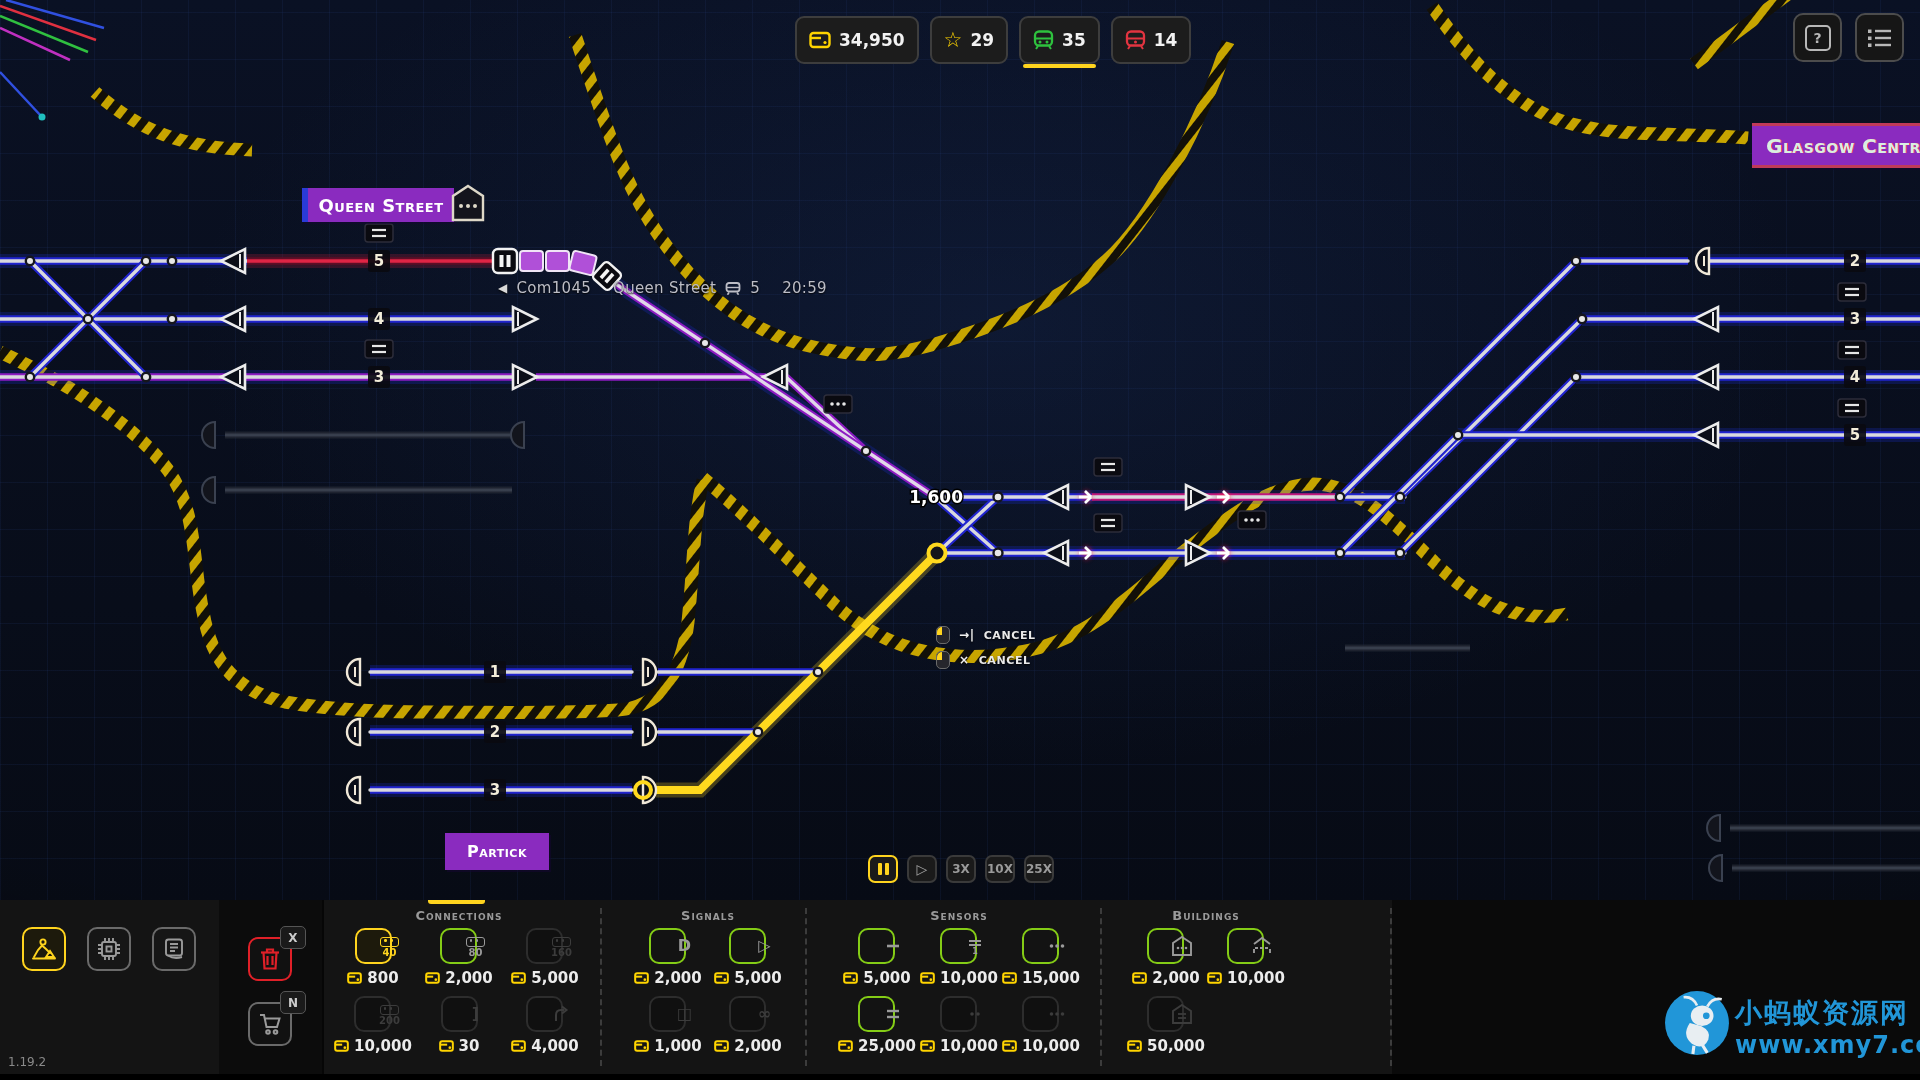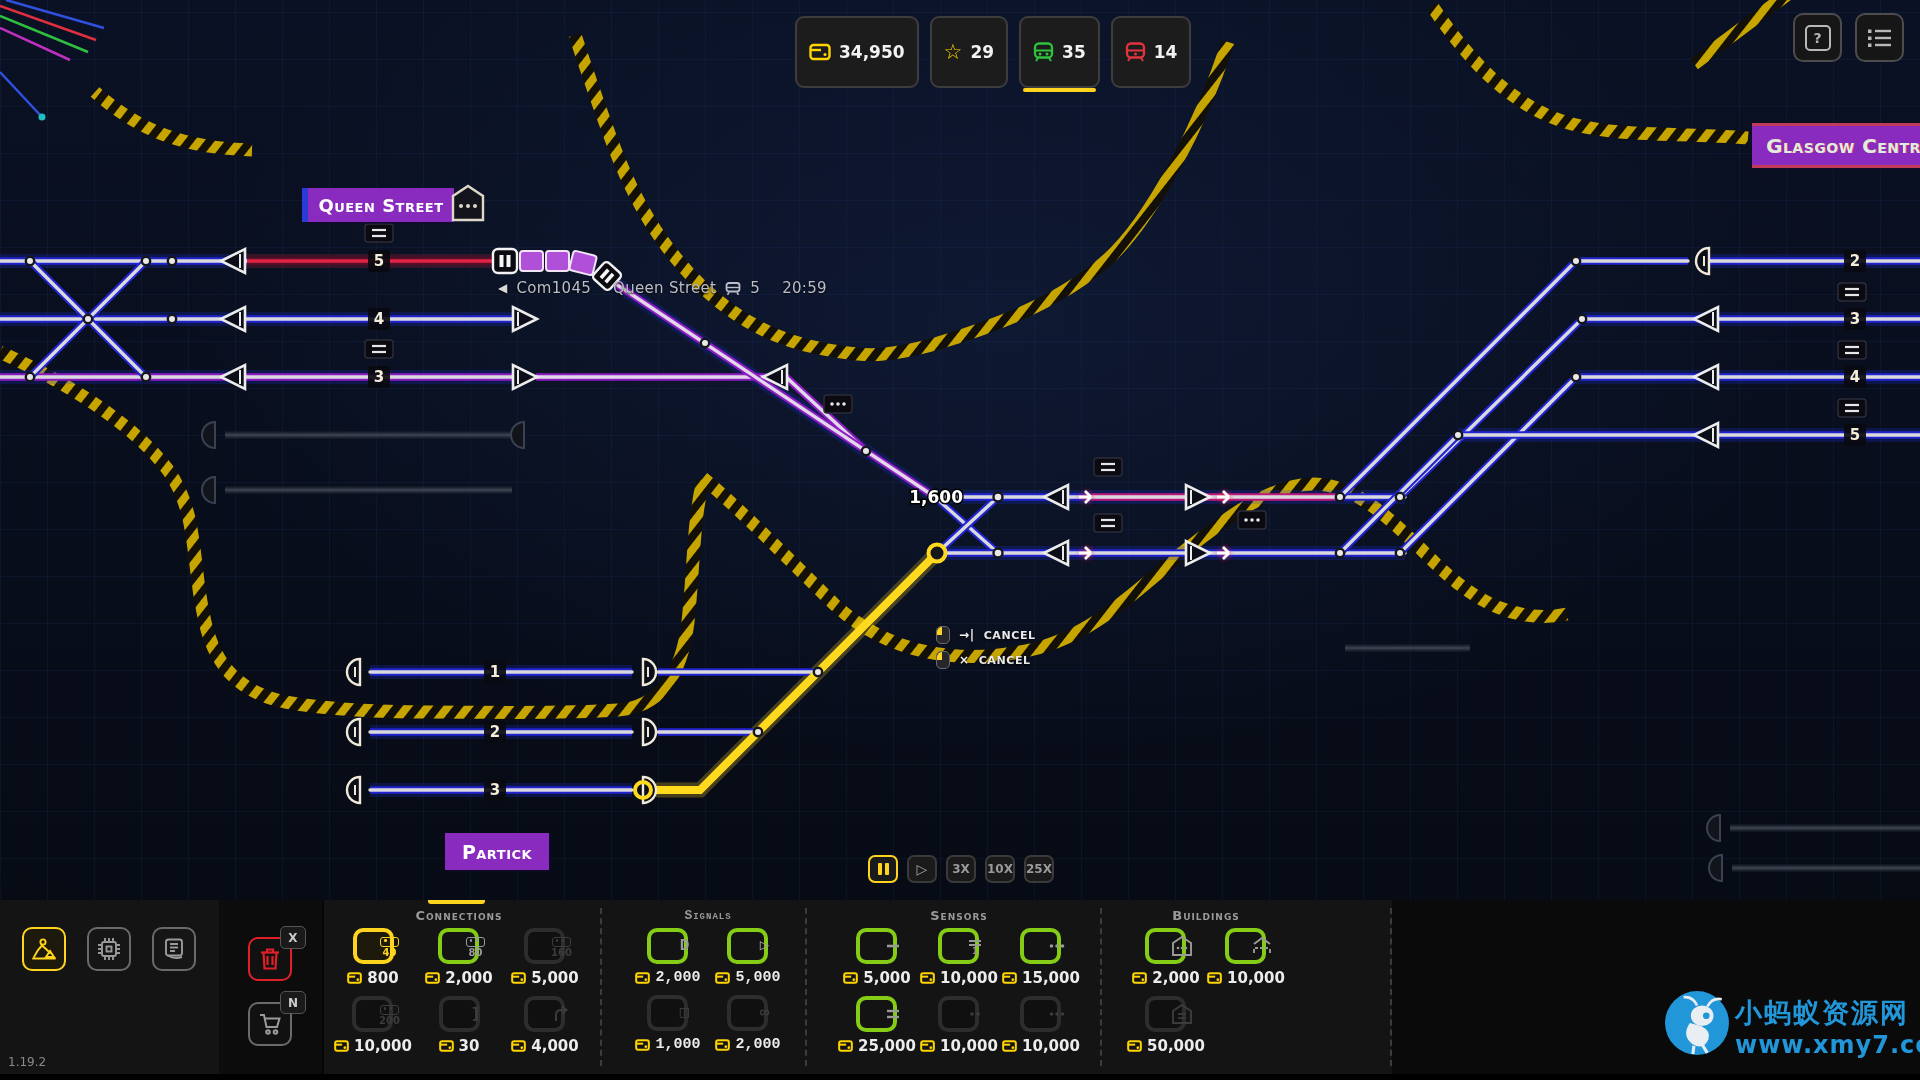--- a/index.html
+++ b/index.html
@@ -45,37 +45,37 @@
   .pnum{font:bold 15px "DejaVu Sans",sans-serif;fill:#f3edda;text-anchor:middle;dominant-baseline:central;}
   .bignum{font:bold 17px "DejaVu Sans",sans-serif;fill:#ffffff;text-anchor:end;dominant-baseline:central;
     paint-order:stroke;stroke:#000;stroke-width:3px;}
   .ra path{stroke:#fff;stroke-width:2.6;fill:none;}
   .tcap{fill:#0a0a10;stroke:#f2f2f2;stroke-width:2.4;}
   .tcar{fill:#b050d8;stroke:#f0e4f6;stroke-width:2;}
   .edge{stroke-width:2.5;fill:none;}
 
   
   .hud{position:absolute;left:795px;top:16px;display:flex;gap:11px;}
-  .hud-box{position:relative;display:flex;align-items:center;gap:8px;height:36px;padding:16px 12px;
+  .hud-box{position:relative;display:flex;align-items:center;gap:8px;height:36px;padding:4px 12px;
     background:#1c1c1c;border:2px solid #3d3d3d;border-radius:9px;color:#f2f2f2;
     font-weight:bold;font-size:17px;}
   .hud-under{position:absolute;left:2px;right:2px;bottom:-6px;height:4px;background:#ffd41e;border-radius:2px;}
   .star-glyph{color:#ffd400;font-size:21px;line-height:1;font-weight:normal;}
 
   .top-right-btn{position:absolute;top:13px;width:45px;height:45px;background:#161616;
     border:2px solid #4c4c4c;border-radius:10px;display:flex;align-items:center;justify-content:center;}
   .help-inner{width:22px;height:22px;border:2px solid #b8b8b8;border-radius:5px;color:#b8b8b8;
     font-size:14px;font-weight:bold;display:flex;align-items:center;justify-content:center;}
 
   
   .station-label{position:absolute;background:#8a2bbf;color:#fff;font-weight:bold;
     font-variant:small-caps;letter-spacing:.5px;display:flex;align-items:center;justify-content:center;
     box-shadow:2px 2px 0 rgba(20,8,50,.55);}
   .lbl-qs{left:302px;top:188px;width:146px;height:34px;font-size:18px;border-left:6px solid #2a3bd8;}
-  .lbl-pt{left:445px;top:833px;width:104px;height:37px;font-size:19px;}
+  .lbl-pt{left:445px;top:833px;width:104px;height:37px;font-size:16px;}
   .lbl-gc{left:1752px;top:123px;width:210px;height:39px;font-size:20px;color:#d8efe2;
     text-shadow:1px 0 #ff5060;border-top:3px solid #c03a5a;border-bottom:3px solid #c03a5a;
     justify-content:flex-start;padding-left:14px;}
   .qs-icon{position:absolute;left:450px;top:184px;}
 
   
   .train-info{position:absolute;left:498px;top:279px;display:flex;align-items:center;gap:9px;
     color:#bcbdc6;font-size:15px;letter-spacing:.3px;text-shadow:0 1px 2px #000;}
   .train-info .sep{width:4px;}
 
@@ -123,21 +123,21 @@
   .hk-x{left:280px;top:26px;} .hk-n{left:280px;top:91px;}
   .version{position:absolute;left:8px;bottom:5px;color:#8a8a8a;font-size:12px;}
 
   .sec{position:absolute;top:0;text-align:center;}
   .sec-head{margin-top:8px;font-variant:small-caps;font-weight:bold;font-size:13px;color:#9a9a9a;
     letter-spacing:1px;}
   .sec-grid{display:grid;justify-items:center;margin-top:5px;row-gap:9px;}
   .g3{grid-template-columns:repeat(3,86px);} .g2{grid-template-columns:repeat(2,80px);}
   .g3s{grid-template-columns:repeat(3,82px);}
   .item{display:flex;flex-direction:column;align-items:center;}
-  .ibox{width:36px;height:36px;border:4px solid #84cc16;border-radius:10px;color:#9a9a9a;
+  .ibox{width:36px;height:36px;border:2px solid #84cc16;border-radius:10px;color:#9a9a9a;
     display:flex;flex-direction:column;align-items:center;justify-content:center;box-sizing:border-box;background:#131313;padding-left:33px;}
   .ibox.sel{border-color:#ffd41e;color:#ffd41e;background:#1d1a0c;}
   .ibox.lock{border-color:#2d2d2d;color:#3c3c3c;background:#101010;}
   .price{display:flex;align-items:center;gap:5px;margin-top:5px;color:#ececec;
     font-weight:bold;font-size:15px;}
   .tglyph{position:relative;width:17px;height:8px;border:1.7px solid currentColor;border-radius:3px;margin-top:2px;}
   .tglyph::before{content:"";position:absolute;left:3px;top:1.5px;width:2.5px;height:2.5px;background:currentColor;
     box-shadow:6px 0 0 currentColor;border-radius:50%;}
   .tnum{font-size:10px;font-weight:bold;line-height:1.1;}
   .glyph16{font-size:16px;font-weight:bold;line-height:1;}
@@ -831,21 +831,21 @@
                 <rect x="1.5" y="2" width="19" height="14" rx="3" fill="none" stroke="#ffd400" stroke-width="3"></rect>
                 <path d="M1.5 7 H12" stroke="#ffd400" stroke-width="3"></path>
                 <circle cx="16" cy="11.5" r="2" fill="#ffd400"></circle>
               </svg>
               <span>4,000</span>
             </div>
         </div>
       </div>
     </div>
 
-    <div class="sec" style="left:628px;width:160px;font-family:Liberation Mono, monospace;">
+    <div class="sec" style="left:628px;width:160px;">
       <div class="sec-head">Signals</div>
       <div class="sec-grid g2">
         <div class="item">
           <div class="ibox">
               <span class="glyph16">D</span>
             </div>
           <div class="price">
               <svg width="15" height="12" viewBox="0 0 22 18">
                 <rect x="1.5" y="2" width="19" height="14" rx="3" fill="none" stroke="#ffd400" stroke-width="3"></rect>
                 <path d="M1.5 7 H12" stroke="#ffd400" stroke-width="3"></path>

